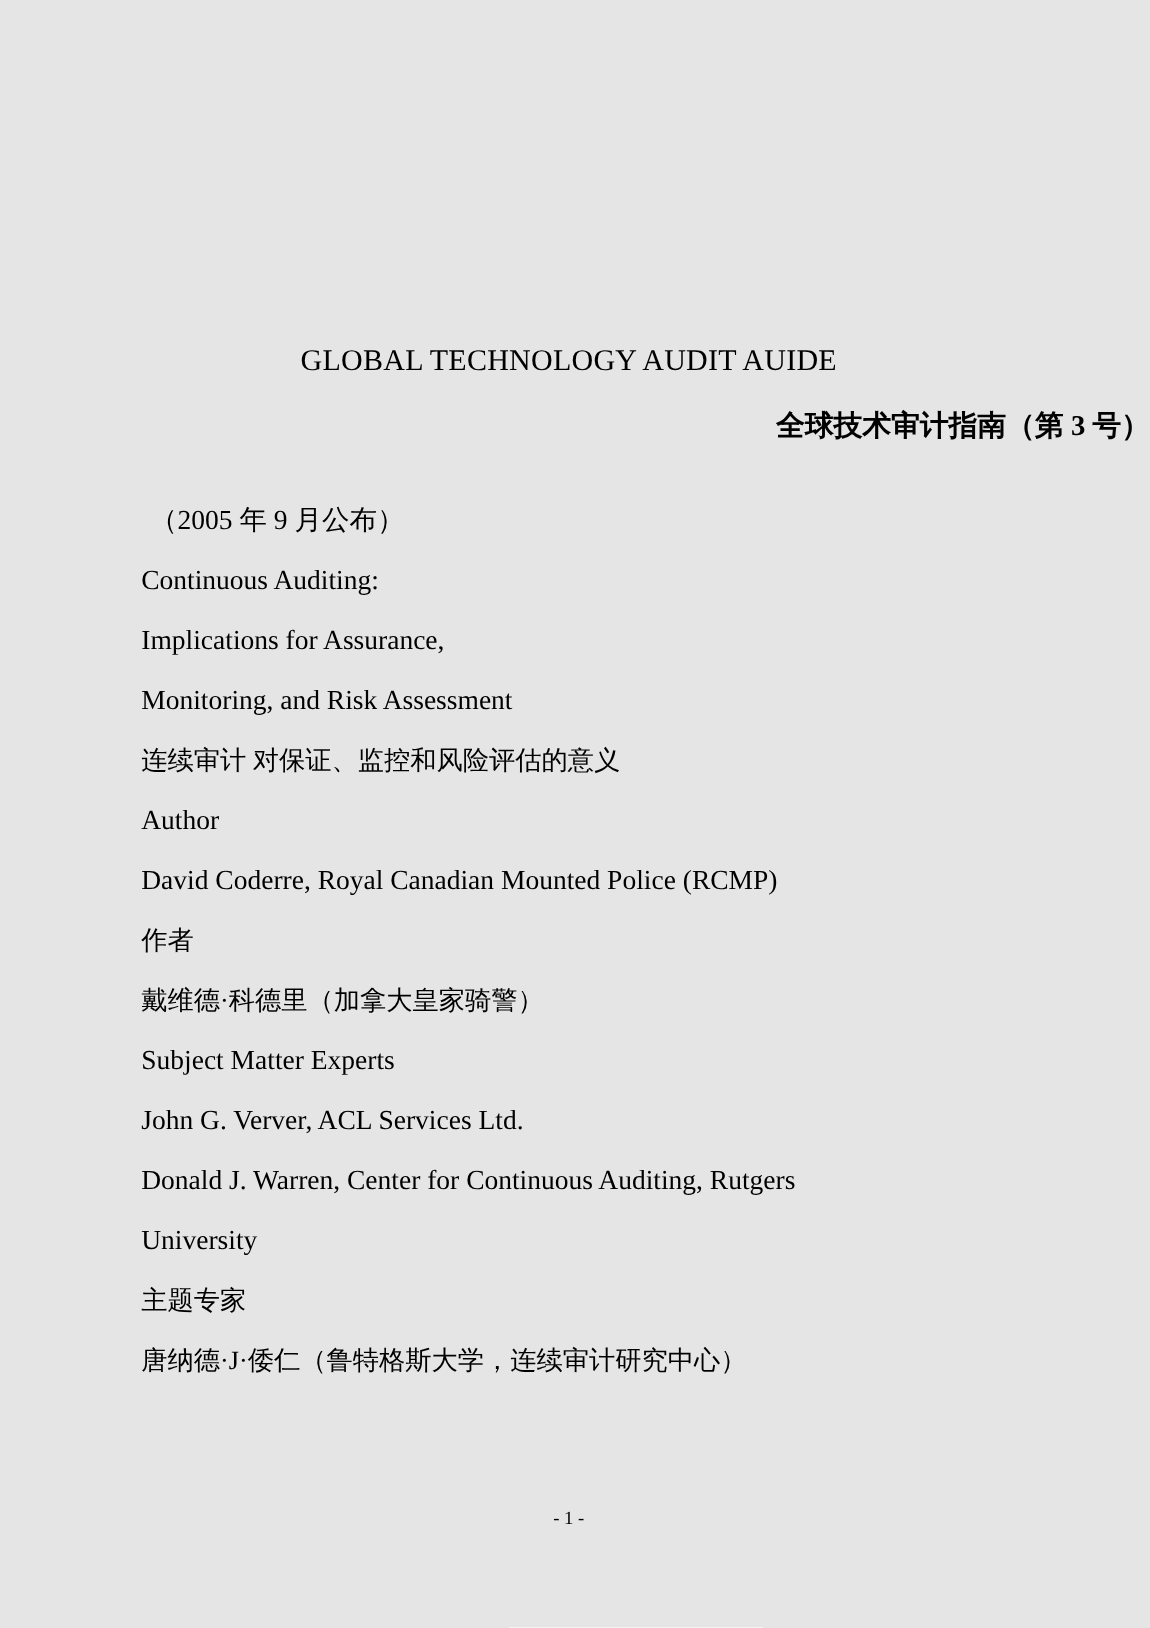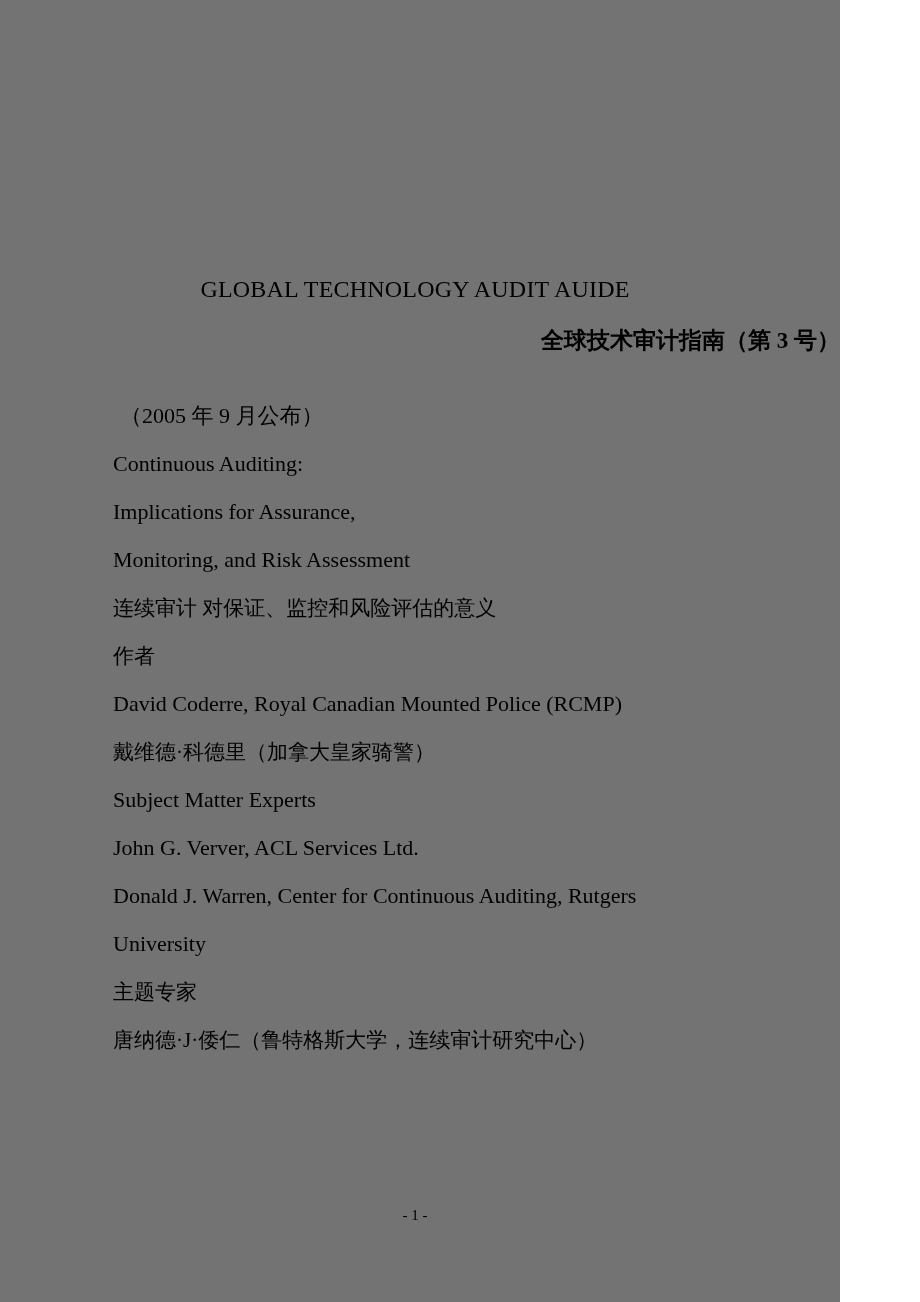--- a/index.html
+++ b/index.html
@@ -2,23 +2,23 @@
 <html><head>
 <meta charset="utf-8">
 <style>
   html, body {
     margin: 0;
     padding: 0;
     background: #ffffff;
   }
   .page {
     position: relative;
-    width: 840px;
+    width: 920px;
     height: 1302px;
-    background: #737373;
+    background: #e5e5e5;
     overflow: hidden;
     font-family: "Liberation Serif", "DejaVu Serif", serif;
     color: #000000;
   }
 
   
   .top-blank {
     height: 272px;
   }
 
@@ -94,24 +94,25 @@
       <div class="line indent">（2005 年 9 月公布）</div>
 
       <div class="line">Continuous  Auditing:</div>
 
       <div class="line">Implications for  Assurance,</div>
 
       <div class="line">Monitoring, and Risk Assessment</div>
 
       <div class="line cjk">连续审计 对保证、监控和风险评估的意义</div>
 
+      <div class="line">Author</div>
+
+      <div class="line">David Coderre, Royal Canadian Mounted  Police (RCMP)</div>
 
       <div class="line cjk">作者</div>
-
-      <div class="line">David Coderre, Royal Canadian Mounted  Police (RCMP)</div>
 
       <div class="line cjk">戴维德·科德里（加拿大皇家骑警）</div>
 
       <div class="line">Subject  Matter Experts</div>
 
       <div class="line">John  G.  Verver, ACL  Services  Ltd.</div>
 
       <div class="line">Donald J. Warren, Center for  Continuous Auditing,  Rutgers</div>
 
       <div class="line">University</div>

